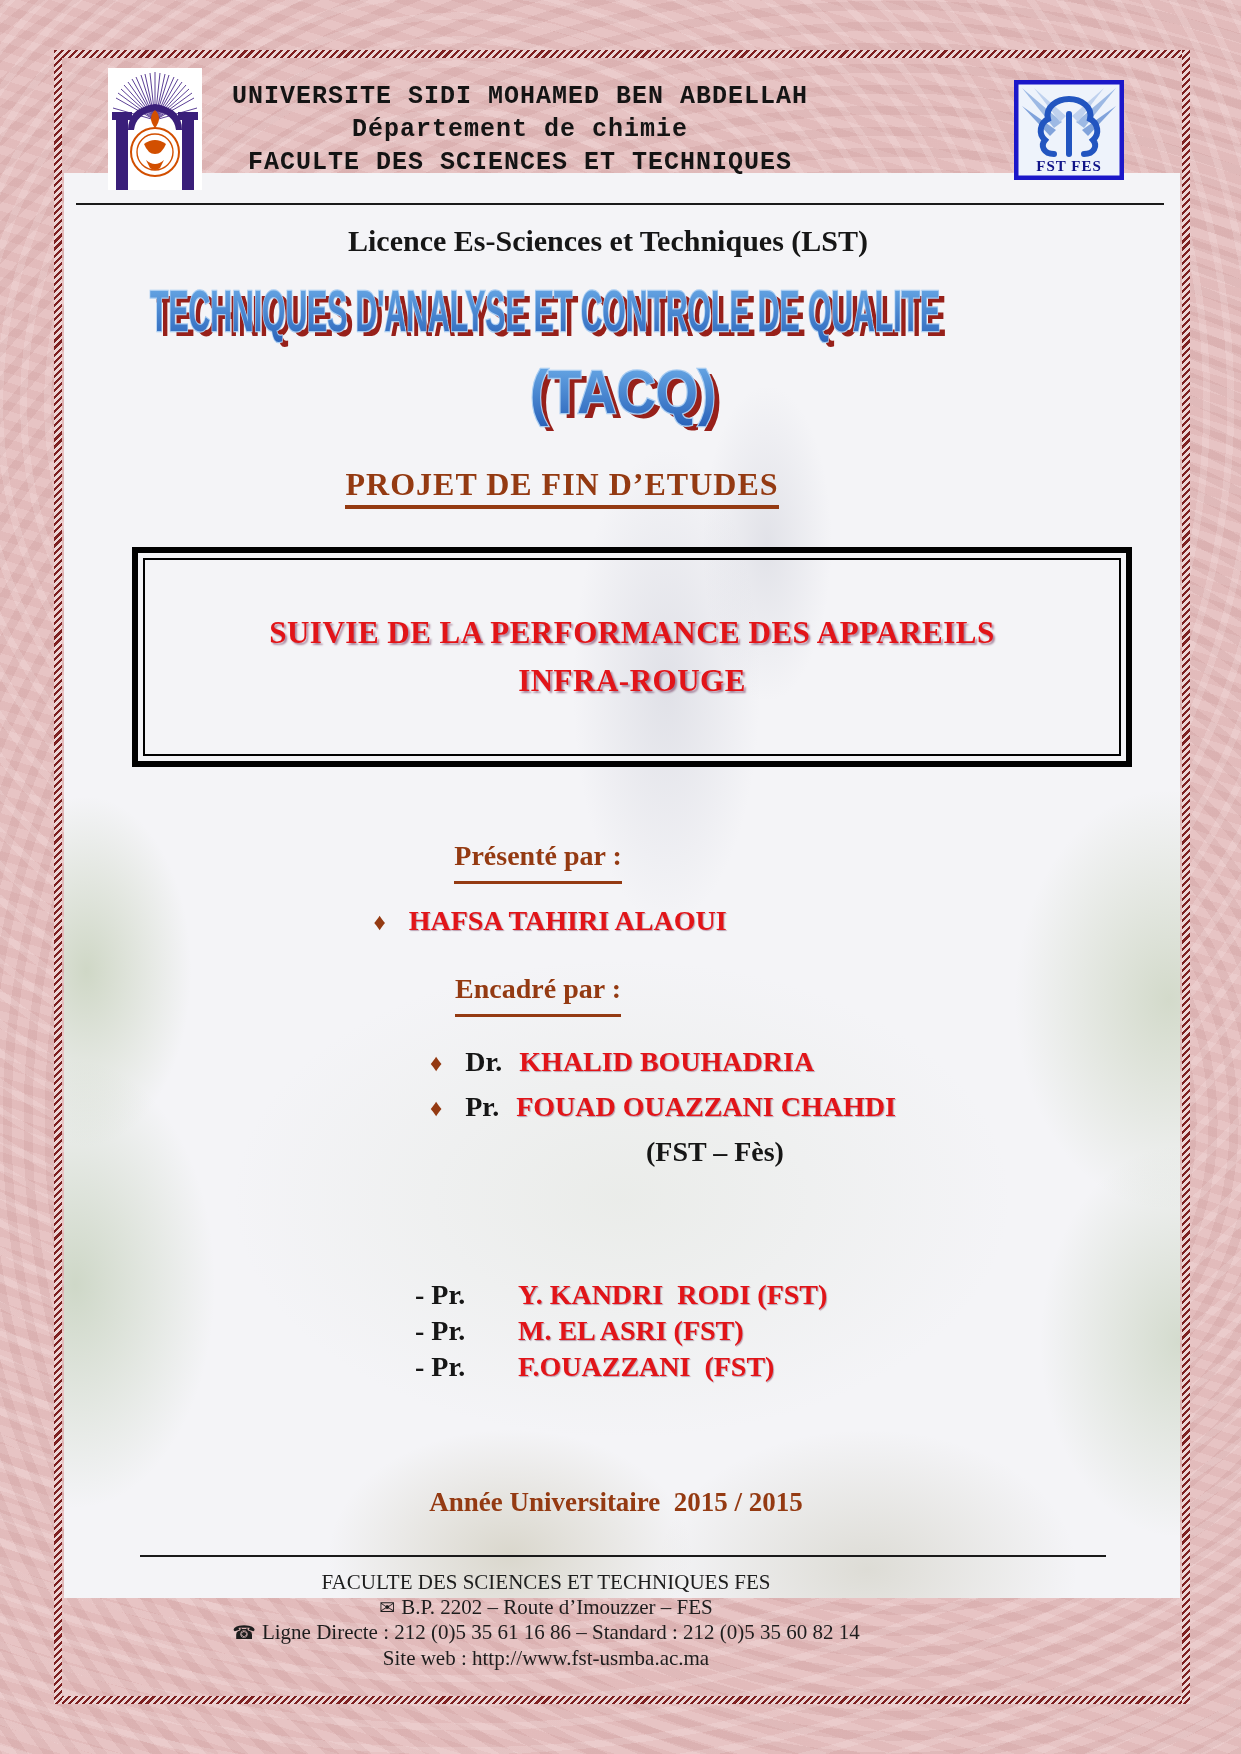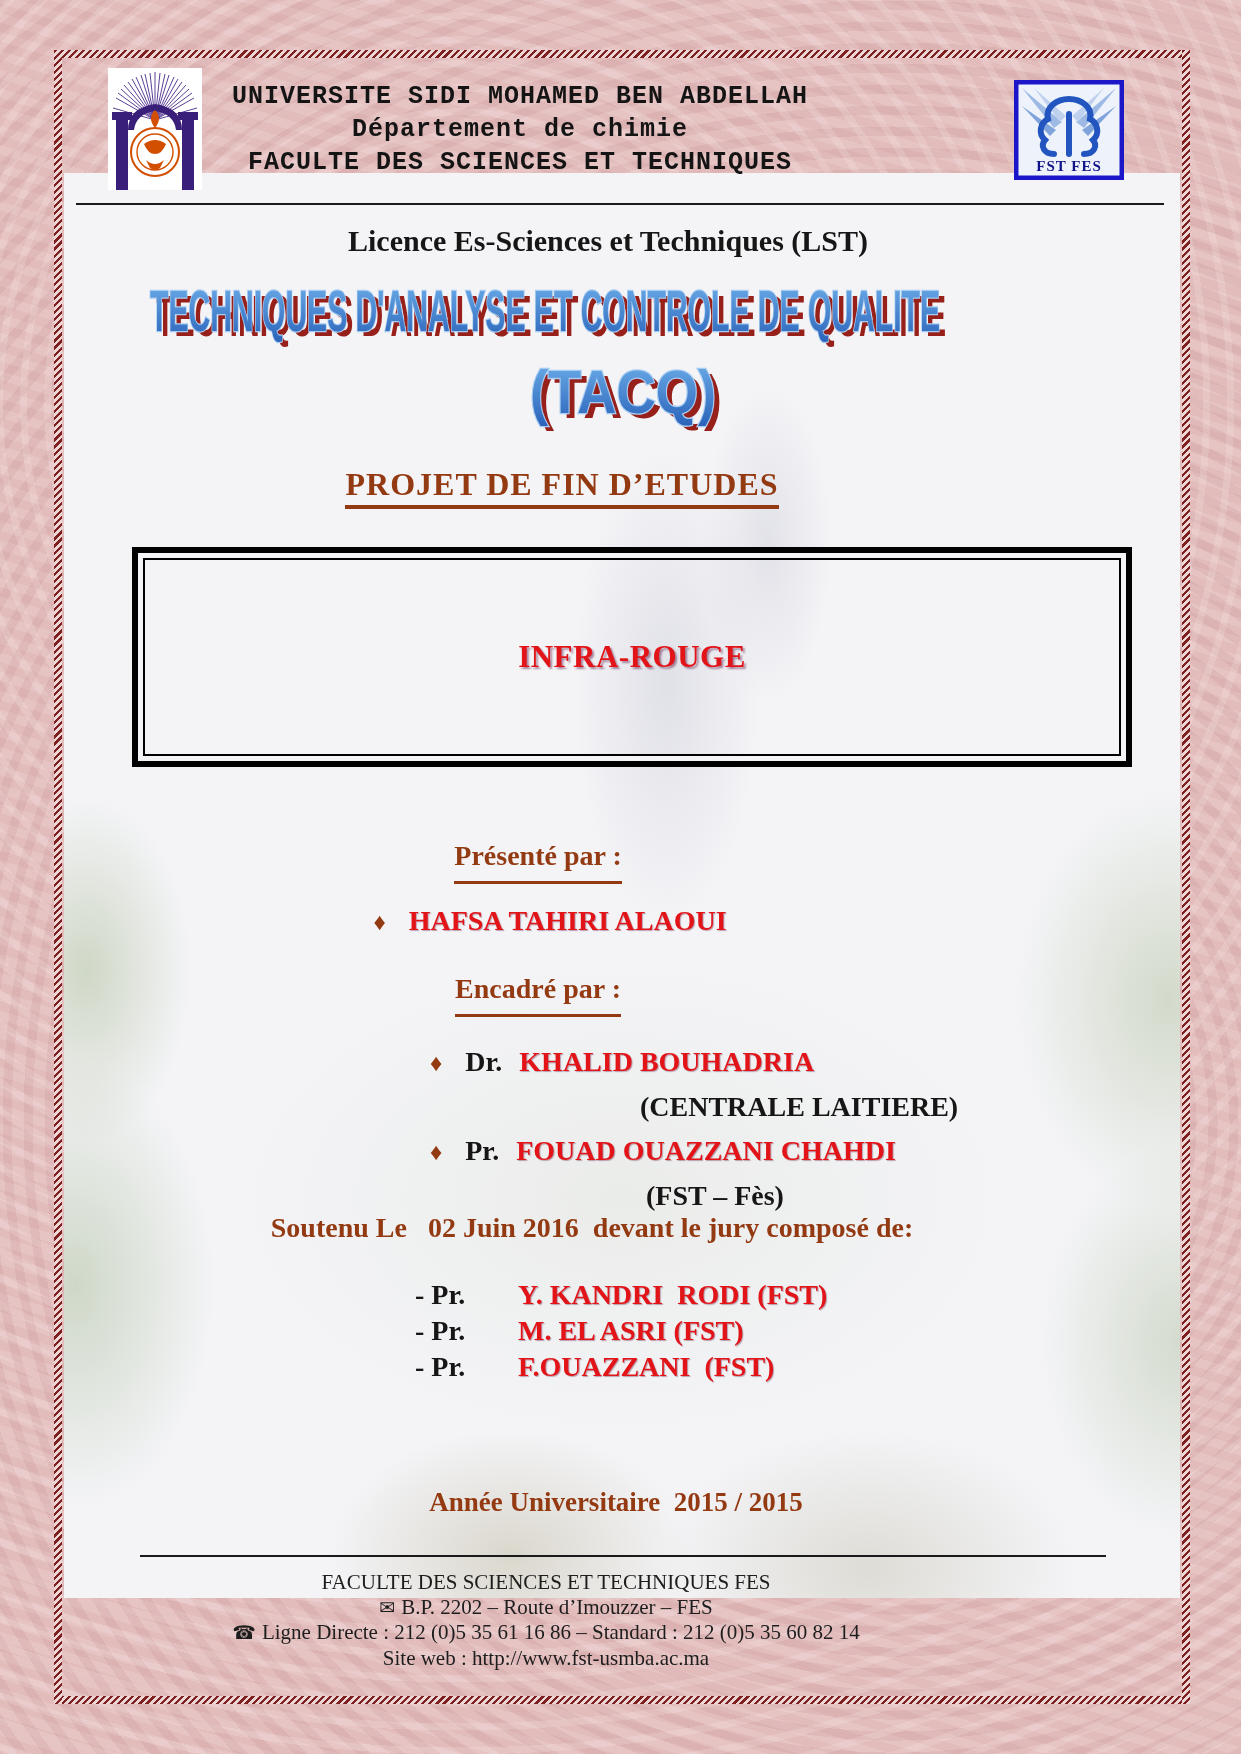--- a/index.html
+++ b/index.html
@@ -180,20 +180,21 @@
     <text class="wa-text wa-main" x="86" y="65" font-size="58" textLength="790" lengthAdjust="spacingAndGlyphs">TECHNIQUES D'ANALYSE  ET CONTROLE DE QUALITE</text>
     <text class="wa-text wa-shadow" x="472" y="152" font-size="62" textLength="186" lengthAdjust="spacingAndGlyphs">(TACQ)</text>
     <text class="wa-text wa-main" x="466" y="147" font-size="62" textLength="186" lengthAdjust="spacingAndGlyphs">(TACQ)</text>
   </svg>
 
   <div class="abs centerband projet">
     <span>PROJET DE FIN D’ETUDES</span>
   </div>
 
   <div class="abs title-box">
+    <div class="line pre">SUIVIE DE LA PERFORMANCE DES APPAREILS</div>
     <div class="line pre">INFRA-ROUGE</div>
   </div>
 
   <div class="abs centerband presente">
     <span class="maroon-label">Présenté par :</span>
   </div>
 
   <div class="abs centerband hafsa">
     <span class="bullet">♦</span>
     <span class="red-name pre">HAFSA TAHIRI ALAOUI</span>
@@ -202,30 +203,28 @@
   <div class="abs centerband encadre">
     <span class="maroon-label">Encadré par :</span>
   </div>
 
   <div class="abs sup-block">
     <div>
       <span class="bullet">♦</span>
       <span class="sup-prefix">Dr.</span>
       <span class="red-name pre">KHALID BOUHADRIA</span>
     </div>
-    <div class="sup-aff1 pre">(CENTRALE LAITIERE)</div>
     <div>
       <span class="bullet">♦</span>
       <span class="sup-prefix">Pr.</span>
       <span class="red-name pre">FOUAD OUAZZANI CHAHDI</span>
     </div>
     <div class="sup-aff2 pre">(FST – Fès)</div>
   </div>
 
-  <div class="abs centerband soutenu pre">Soutenu Le   02 Juin 2016  devant le jury composé de:</div>
 
   <div class="abs jury">
     <div>
       <span class="jury-prefix">- Pr.</span>
       <span class="red-name jury-name pre">Y. KANDRI  RODI (FST)</span>
     </div>
     <div>
       <span class="jury-prefix">- Pr.</span>
       <span class="red-name jury-name pre">M. EL ASRI (FST)</span>
     </div>

